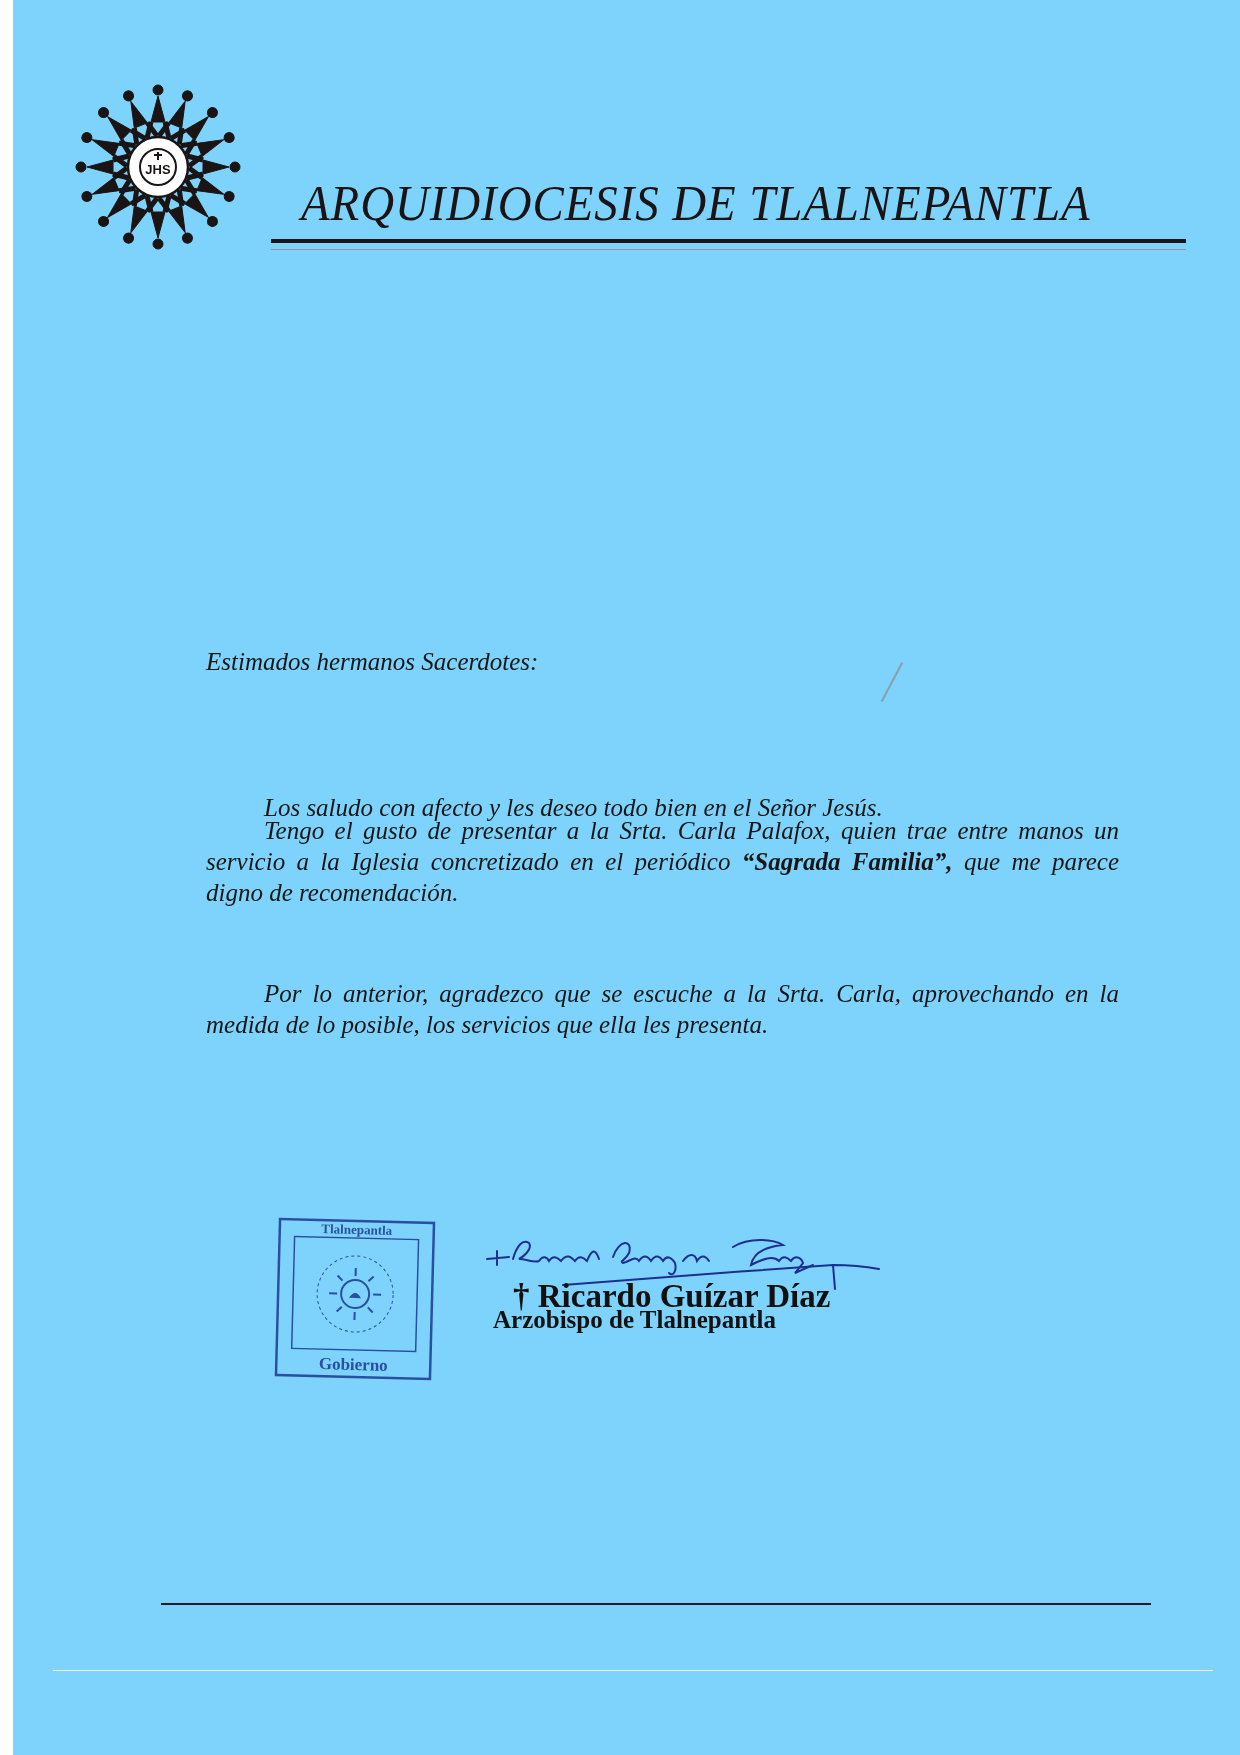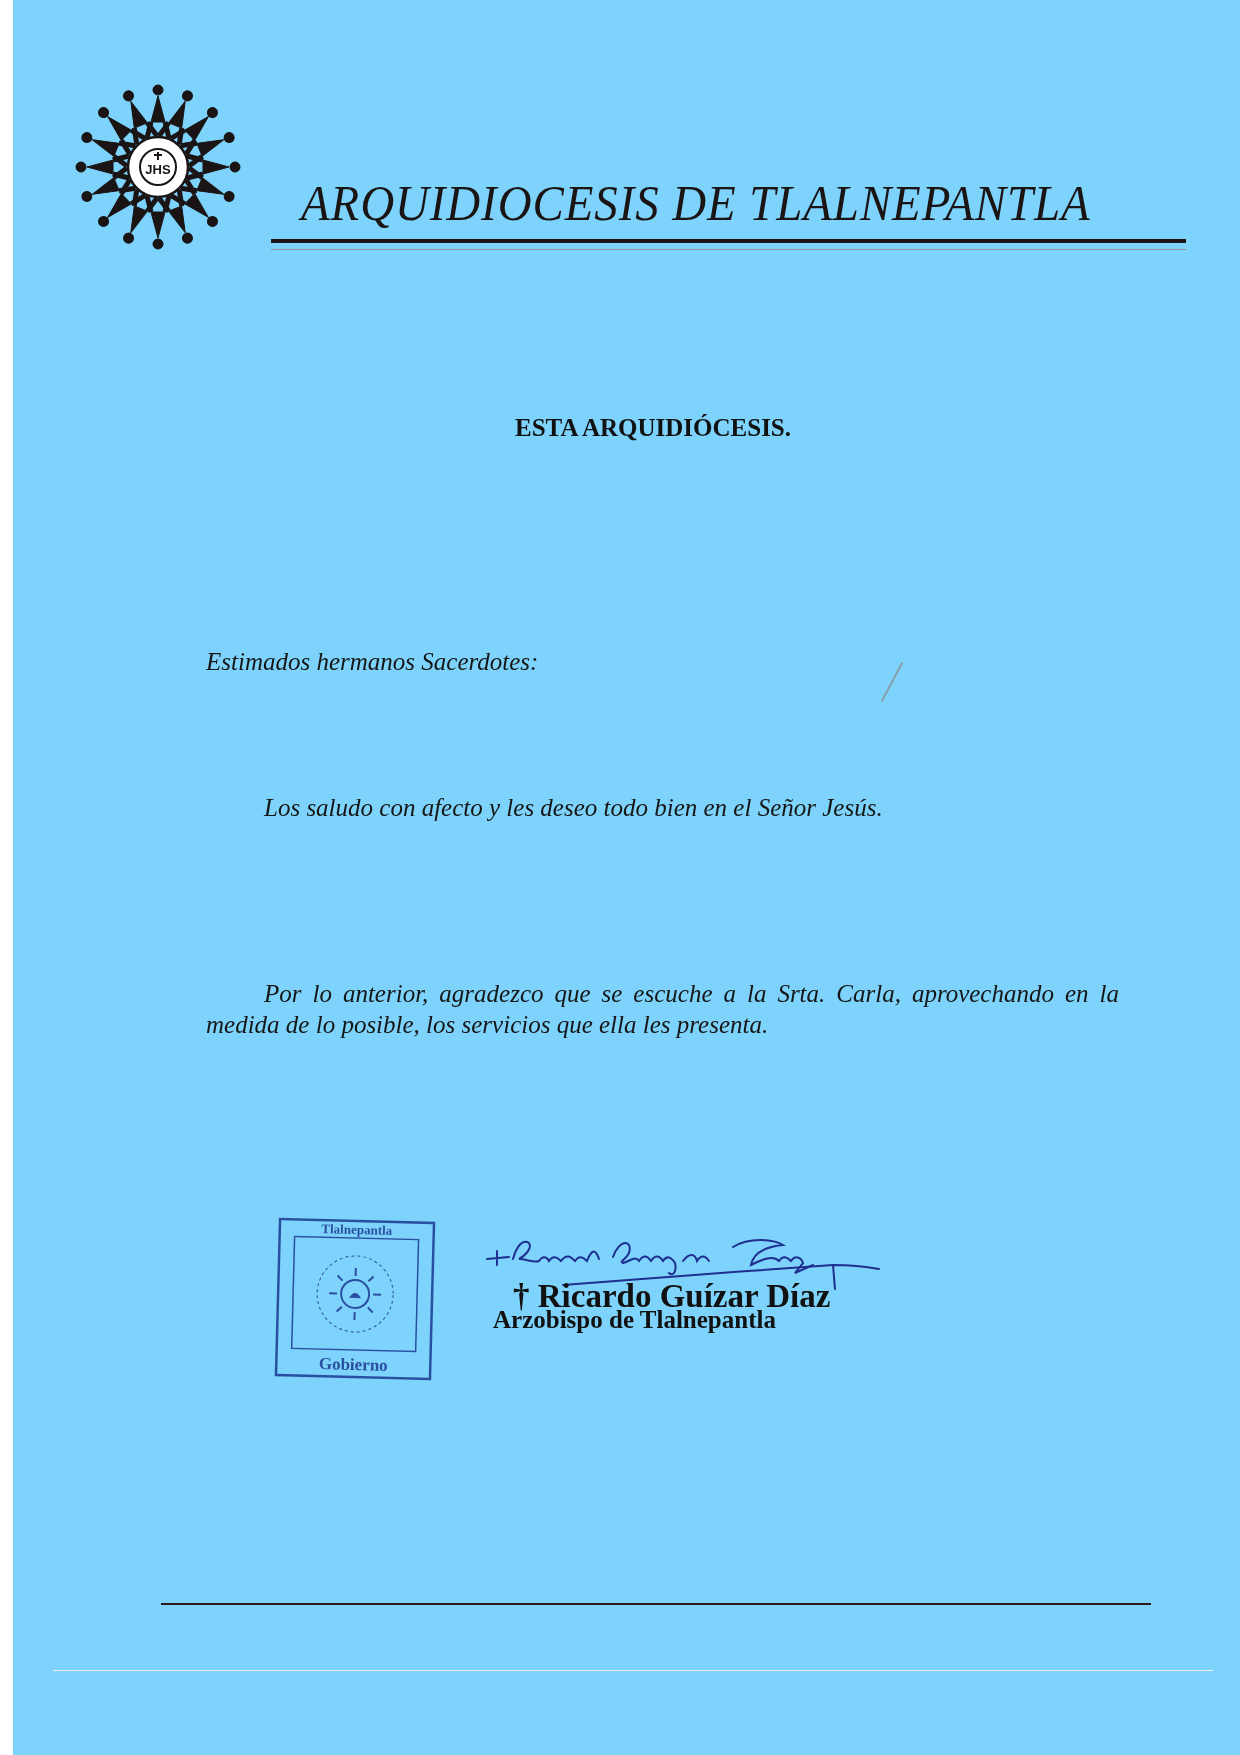--- a/index.html
+++ b/index.html
@@ -80,26 +80,26 @@
       <line x1="81" y1="73" x2="89" y2="73" stroke="#1a1414" stroke-width="2"></line>
       <text x="85" y="92" text-anchor="middle" font-family="Liberation Sans, sans-serif" font-weight="bold" font-size="13" fill="#1a1414">JHS</text>
     </svg>
   </div>
 
   <div class="header-title">ARQUIDIOCESIS DE TLALNEPANTLA</div>
   <div class="rule-thick"></div>
   <div class="rule-thin"></div>
 
   <div class="addressee">
-    <div>ESTA ARQUIDIÓCESIS.</div>
   </div>
 
   <div class="para salutation">Estimados hermanos Sacerdotes:</div>
   <div class="stray-mark"></div>
   <div class="para p1">Los saludo con afecto y les deseo todo bien en el Señor Jesús.</div>
+  <div class="para p2"><span>Tengo el gusto de presentar a la Srta. Carla Palafox, quien trae entre manos un servicio a la Iglesia concretizado en el periódico </span><span class="bold">“Sagrada Familia”,</span><span> que me parece digno de recomendación.</span></div>
   <div class="para p3">Por lo anterior, agradezco que se escuche a la Srta. Carla,  aprovechando en la medida de lo posible, los servicios que ella les presenta.</div>
 
   <div class="stamp">
     <svg width="160" height="162" viewBox="0 0 160 162">
       <g fill="none" stroke="#2b4fa0">
         <rect x="3" y="3" width="154" height="156" stroke-width="2.5"></rect>
         <rect x="18" y="20" width="124" height="112" stroke-width="1.5"></rect>
       </g>
       <text x="80" y="16" text-anchor="middle" font-family="Liberation Serif, serif" font-weight="bold" font-size="13" fill="#2b4fa0">Tlalnepantla</text>
       <text x="80" y="152" text-anchor="middle" font-family="Liberation Serif, serif" font-weight="bold" font-size="17" fill="#2b4fa0">Gobierno</text>

